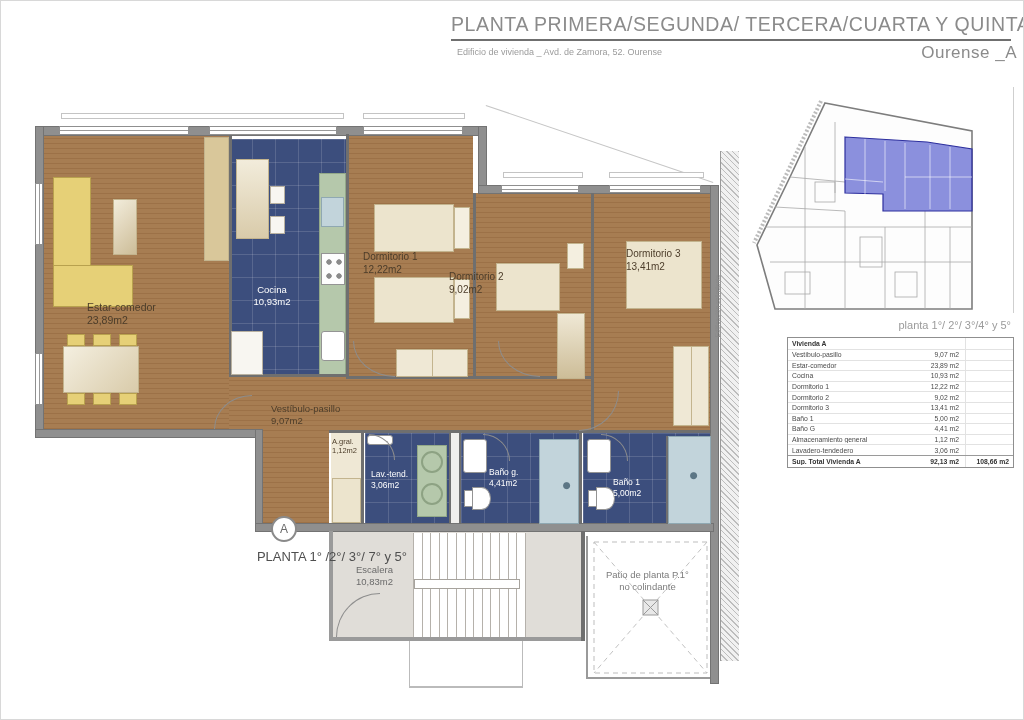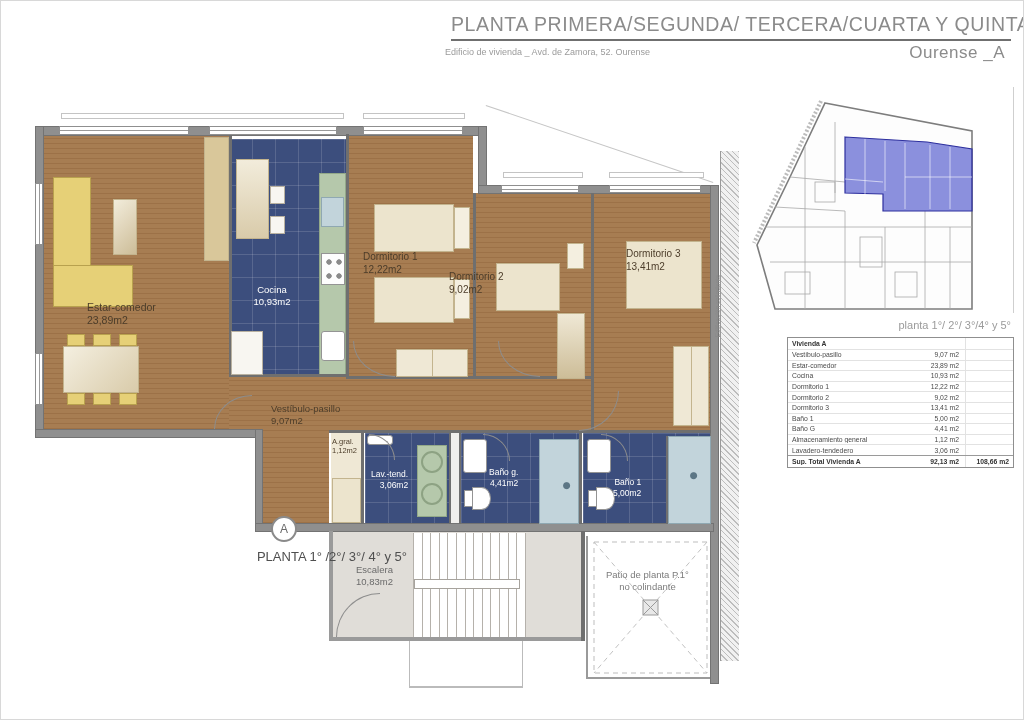--- a/index.html
+++ b/index.html
@@ -23,21 +23,21 @@
   .win{background:#fff;border:1px solid #8f8f8f;box-sizing:border-box;}
   .win-h{background-image:linear-gradient(#9a9a9a,#9a9a9a);background-size:100% 1px;
          background-position:0 50%;background-repeat:no-repeat;}
   .win-v{background-image:linear-gradient(#9a9a9a,#9a9a9a);background-size:1px 100%;
          background-position:50% 0;background-repeat:no-repeat;}
   .sill{background:#fff;border:1px solid #c4c4c4;box-sizing:border-box;}
   .hatch{background:repeating-linear-gradient(45deg,#bdbdbd 0 1px,transparent 1px 4px),#f1f1f1;
          border-left:1px solid #9a9a9a;box-sizing:border-box;}
   
   .lbl{position:absolute;color:#4c3d2a;line-height:1.25;white-space:nowrap;}
-  .lbl.w{color:#fff;text-align:right;}
+  .lbl.w{color:#fff;}
   .lbl.g{color:#6b6b6b;text-align:center;}
   
   .arc{position:absolute;border:1px solid #8d8d8d;box-sizing:border-box;background:transparent;}
   .arc-tl{border-right:none;border-bottom:none;border-radius:100% 0 0 0;}
   .arc-tr{border-left:none;border-bottom:none;border-radius:0 100% 0 0;}
   .arc-bl{border-right:none;border-top:none;border-radius:0 0 0 100%;}
   .arc-br{border-left:none;border-top:none;border-radius:0 0 100% 0;}
   
   .sink{background:#fff;border:1px solid #949494;border-radius:3px;box-sizing:border-box;}
   .stove{background:#fdfdfd;border:1px solid #949494;box-sizing:border-box;background-image:
@@ -61,21 +61,21 @@
         display:flex;align-items:center;justify-content:flex-end;box-sizing:border-box;}
   .t-c3{flex:1;text-align:right;padding-right:4px;}
 </style>
 </head>
 <body>
 
 <div id="sheet">
 
   <div class="abs" style="left:450px;top:12px;width:560px;font-size:19.5px;letter-spacing:.6px;color:#8b8b8b;
               border-bottom:2px solid #6f6f6f;padding-bottom:3px;white-space:nowrap;">PLANTA PRIMERA/SEGUNDA/ TERCERA/CUARTA Y QUINTA</div>
-  <div class="abs" style="left:444px;top:42px;width:560px;display:flex;justify-content:space-between;align-items:flex-start;">
+  <div class="abs" style="left:456px;top:42px;width:560px;display:flex;justify-content:space-between;align-items:flex-start;">
     <span style="font-size:9px;color:#9b9b9b;padding-top:4px;">Edificio de vivienda _ Avd. de Zamora, 52. Ourense</span>
     <span style="font-size:17px;color:#8b8b8b;letter-spacing:.5px;">Ourense _A</span>
   </div>
 
   <div class="abs wood" style="left:42px;top:133px;width:186px;height:296px;"></div>
   <div class="abs tile" style="left:228px;top:138px;width:117px;height:237px;"></div>
   <div class="abs green" style="left:318px;top:172px;width:27px;height:203px;"></div>
   <div class="abs wood" style="left:348px;top:133px;width:124px;height:245px;"></div>
   <div class="abs wood" style="left:475px;top:192px;width:115px;height:186px;"></div>
   <div class="abs wood" style="left:593px;top:192px;width:117px;height:240px;"></div>
@@ -270,21 +270,21 @@
       <div>10,83m2</div>
   </div>
   <div class="lbl g" style="left:605px;top:568px;font-size:9.5px;color:#7c7c7c;">
     <div>Patio de planta P.1°</div>
       <div>no colindante</div>
   </div>
 
   <div class="abs" style="left:270px;top:515px;width:26px;height:26px;border:2px solid #8a8a8a;border-radius:50%;
               display:flex;align-items:center;justify-content:center;font-size:12px;color:#6a6a6a;background:#fff;box-sizing:border-box;">A</div>
   <div class="abs" style="left:180px;top:548px;width:226px;text-align:right;color:#4f4f4f;">
-    <div style="font-size:13px;">PLANTA 1° /2°/ 3°/ 4° y 5°</div>
+    <div style="font-size:13px;">PLANTA 1° /2°/ 3°/ 7° y 5°</div>
   </div>
 
   <div class="abs" style="left:744px;top:86px;width:268px;height:228px;">
     <svg width="268" height="228" viewBox="0 0 268 228">
 
       <line x1="76" y1="14" x2="9" y2="156" stroke="#bcbcbc" stroke-width="4" stroke-dasharray="2 2"></line>
 
       <polygon points="80,16 227,44 227,222 30,222 12,158 45,90" fill="#fdfdfd" stroke="#7d7d7d" stroke-width="1.6"></polygon>
 
       <g stroke="#a8a8a8" stroke-width="0.8" fill="none">

